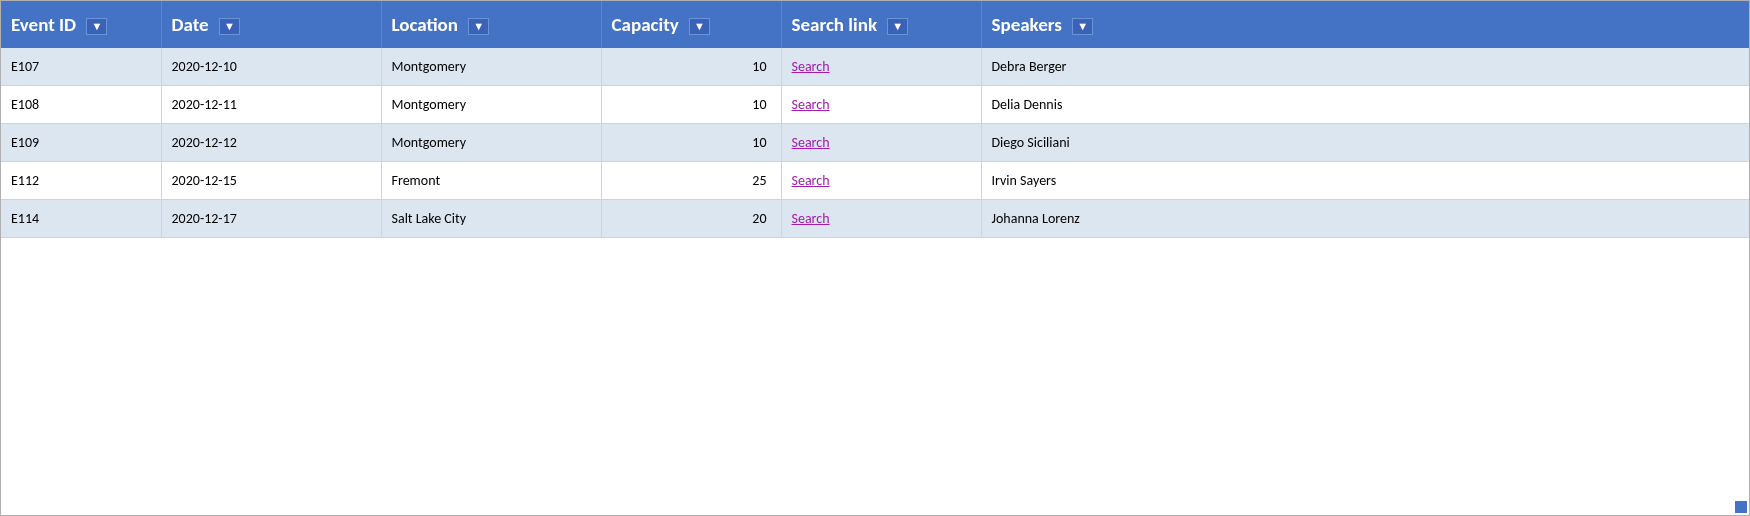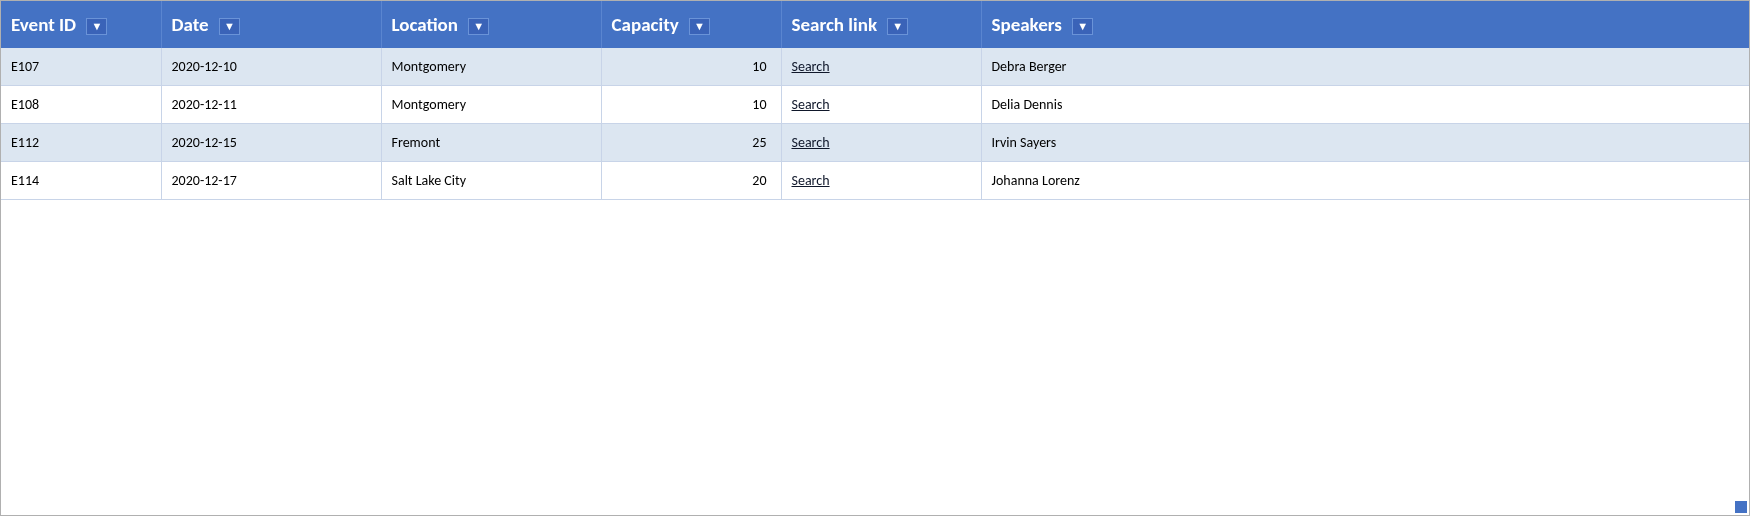--- a/index.html
+++ b/index.html
@@ -76,21 +76,21 @@
       white-space: nowrap;
       overflow: hidden;
       text-overflow: ellipsis;
     }
 
     tbody td:last-child {
       border-right: none;
     }
 
     .search-link {
-      color: #0f172a;
+      color: #a21caf;
       cursor: pointer;
     }
 
     
     .col-eventid  { width: 160px; }
     .col-date     { width: 220px; }
     .col-location { width: 220px; }
     .col-capacity { width: 180px; }
     .col-search   { width: 200px; }
     .col-speakers { width: 770px; }
@@ -163,20 +163,28 @@
         </tr>
         <tr>
           <td>E108</td>
           <td>2020-12-11</td>
           <td>Montgomery</td>
           <td class="td-capacity">10</td>
           <td><a class="search-link" href="#">Search</a></td>
           <td>Delia Dennis</td>
         </tr>
         <tr>
+          <td>E109</td>
+          <td>2020-12-12</td>
+          <td>Montgomery</td>
+          <td class="td-capacity">10</td>
+          <td><a class="search-link" href="#">Search</a></td>
+          <td>Diego Siciliani</td>
+        </tr>
+        <tr>
           <td>E112</td>
           <td>2020-12-15</td>
           <td>Fremont</td>
           <td class="td-capacity">25</td>
           <td><a class="search-link" href="#">Search</a></td>
           <td>Irvin Sayers</td>
         </tr>
         <tr>
           <td>E114</td>
           <td>2020-12-17</td>

